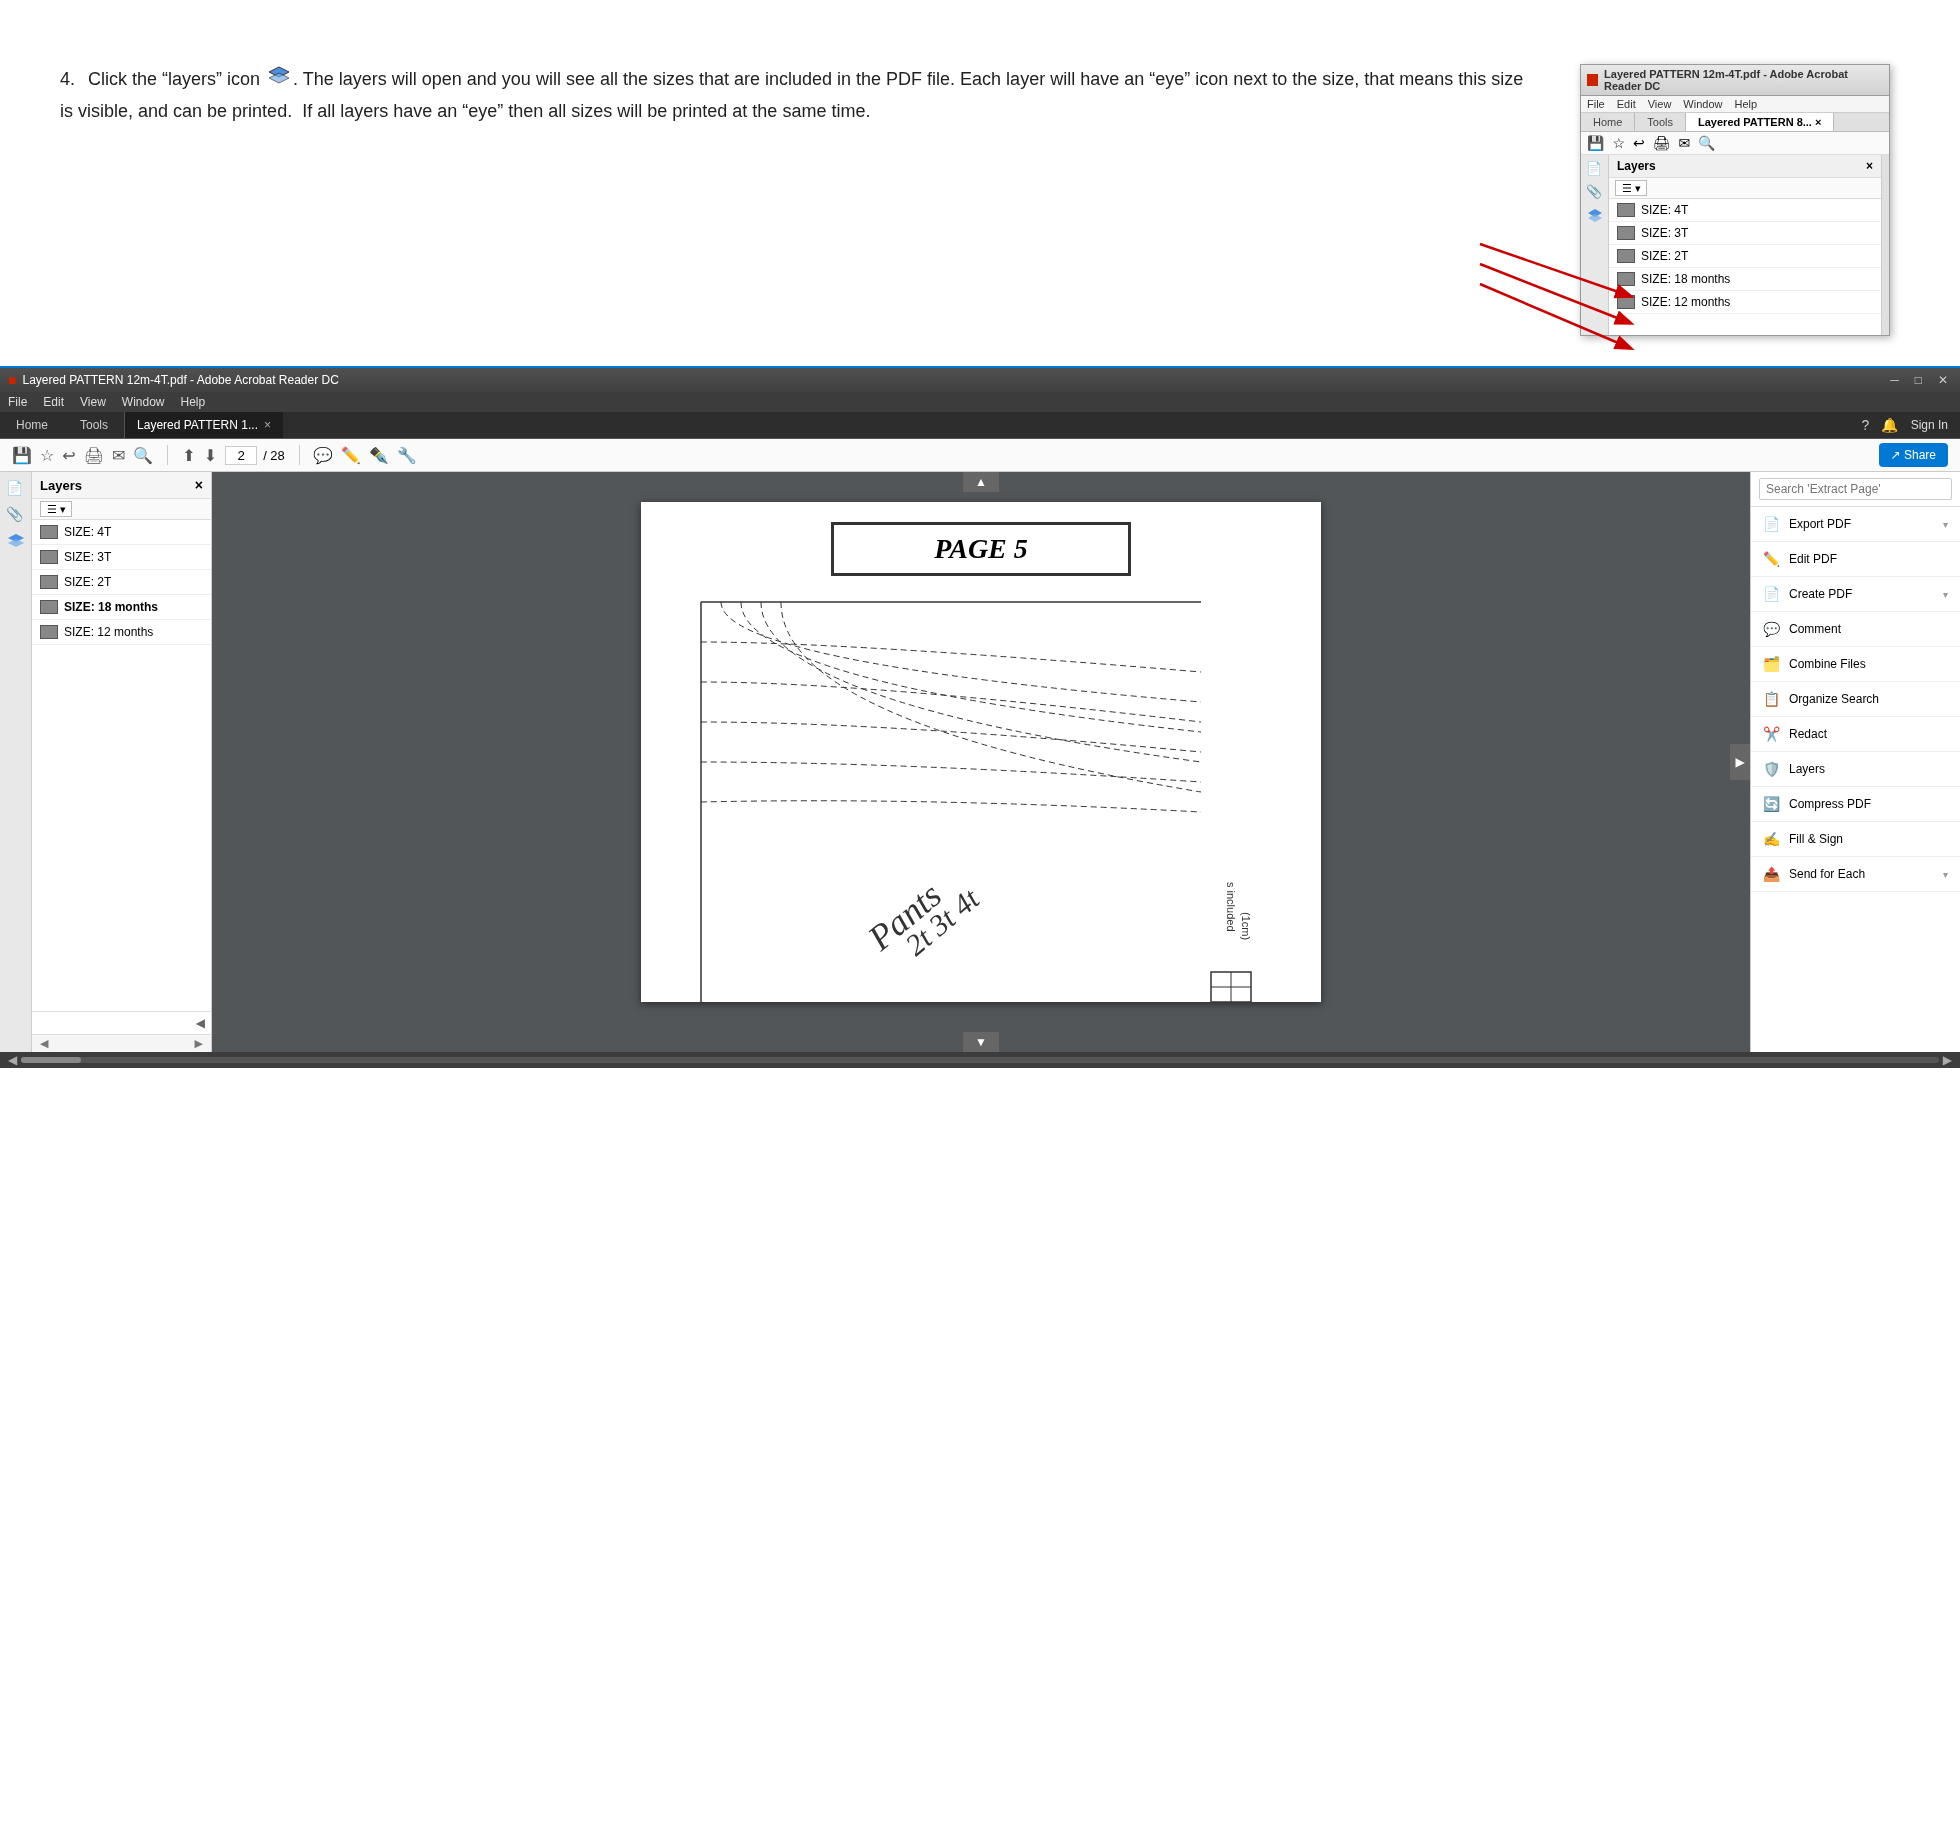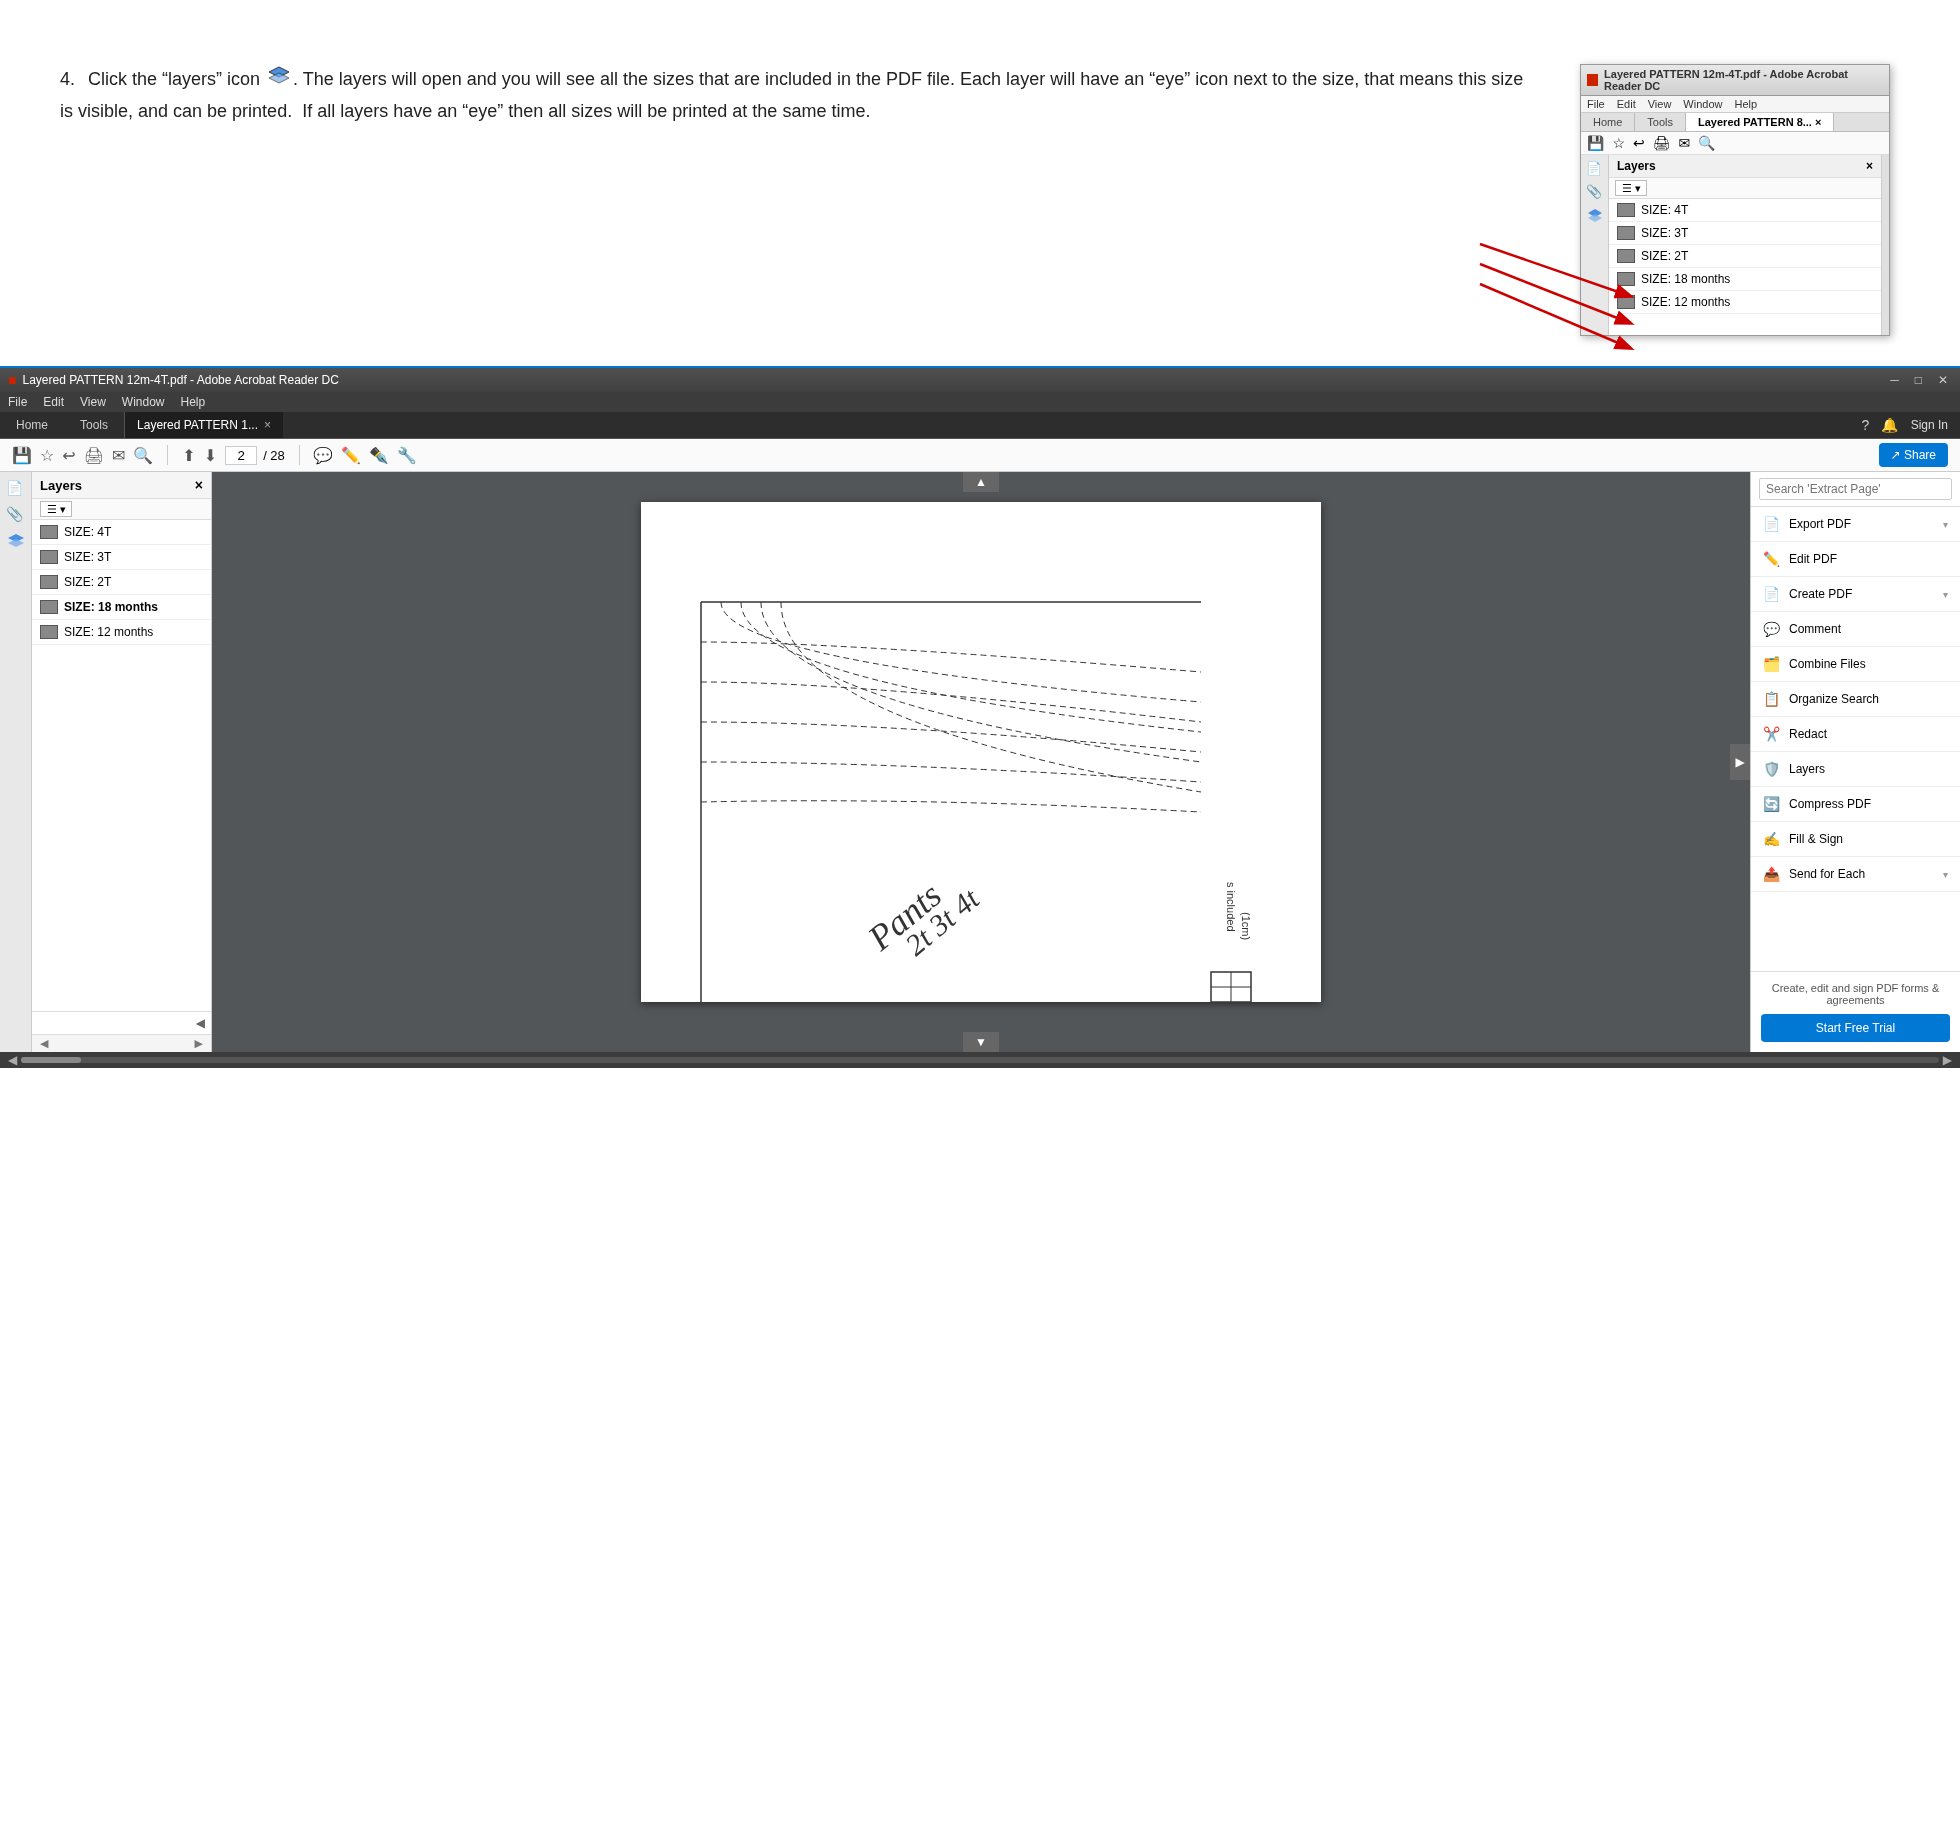--- a/index.html
+++ b/index.html
@@ -465,20 +465,23 @@
         <span style="cursor:pointer;font-size:11px;color:#777;">◀</span>
         <span style="cursor:pointer;font-size:11px;color:#777;">▶</span>
       </div>
     </div>
 
     <div class="main-content" style="position:relative;">
 
       <div style="position:absolute;top:0;left:50%;transform:translateX(-50%);width:36px;height:20px;background:#666;color:#fff;display:flex;align-items:center;justify-content:center;cursor:pointer;z-index:2;">▲</div>
 
       <div class="pdf-page">
+        <div class="page-title-box">
+          <span>PAGE 5</span>
+        </div>
 
         <svg width="640" height="440" viewBox="0 0 640 440" style="position:absolute;top:80px;left:0;">
 
           <line x1="60" y1="20" x2="560" y2="20" stroke="#333" stroke-width="1.5"></line>
           <line x1="60" y1="20" x2="60" y2="420" stroke="#333" stroke-width="1.5"></line>
 
           <path d="M 80,20 Q 80,80 560,120" stroke="#333" stroke-width="1" fill="none" stroke-dasharray="6,4"></path>
           <path d="M 100,20 Q 100,100 560,150" stroke="#333" stroke-width="1" fill="none" stroke-dasharray="6,4"></path>
           <path d="M 120,20 Q 120,120 560,180" stroke="#333" stroke-width="1" fill="none" stroke-dasharray="6,4"></path>
           <path d="M 140,20 Q 140,140 560,210" stroke="#333" stroke-width="1" fill="none" stroke-dasharray="6,4"></path>
@@ -561,24 +564,20 @@
         <span class="right-tool-icon" style="color:#888;">✍️</span>
         <span>Fill &amp; Sign</span>
       </div>
 
       <div class="right-tool-item">
         <span class="right-tool-icon" style="color:#cc4400;">📤</span>
         <span>Send for Each</span>
         <span class="right-tool-arrow">▾</span>
       </div>
 
-      <div class="right-panel-footer">
-        <p>Create, edit and sign PDF forms &amp; agreements</p>
-        <button class="start-trial-btn">Start Free Trial</button>
-      </div>
     </div>
 
   </div>
 
   <div class="main-scrollbar">
     <span style="color:#aaa;cursor:pointer;padding:0 4px;">◀</span>
     <div class="scrollbar-track">
       <div class="scrollbar-thumb"></div>
     </div>
     <span style="color:#aaa;cursor:pointer;padding:0 4px;">▶</span>

